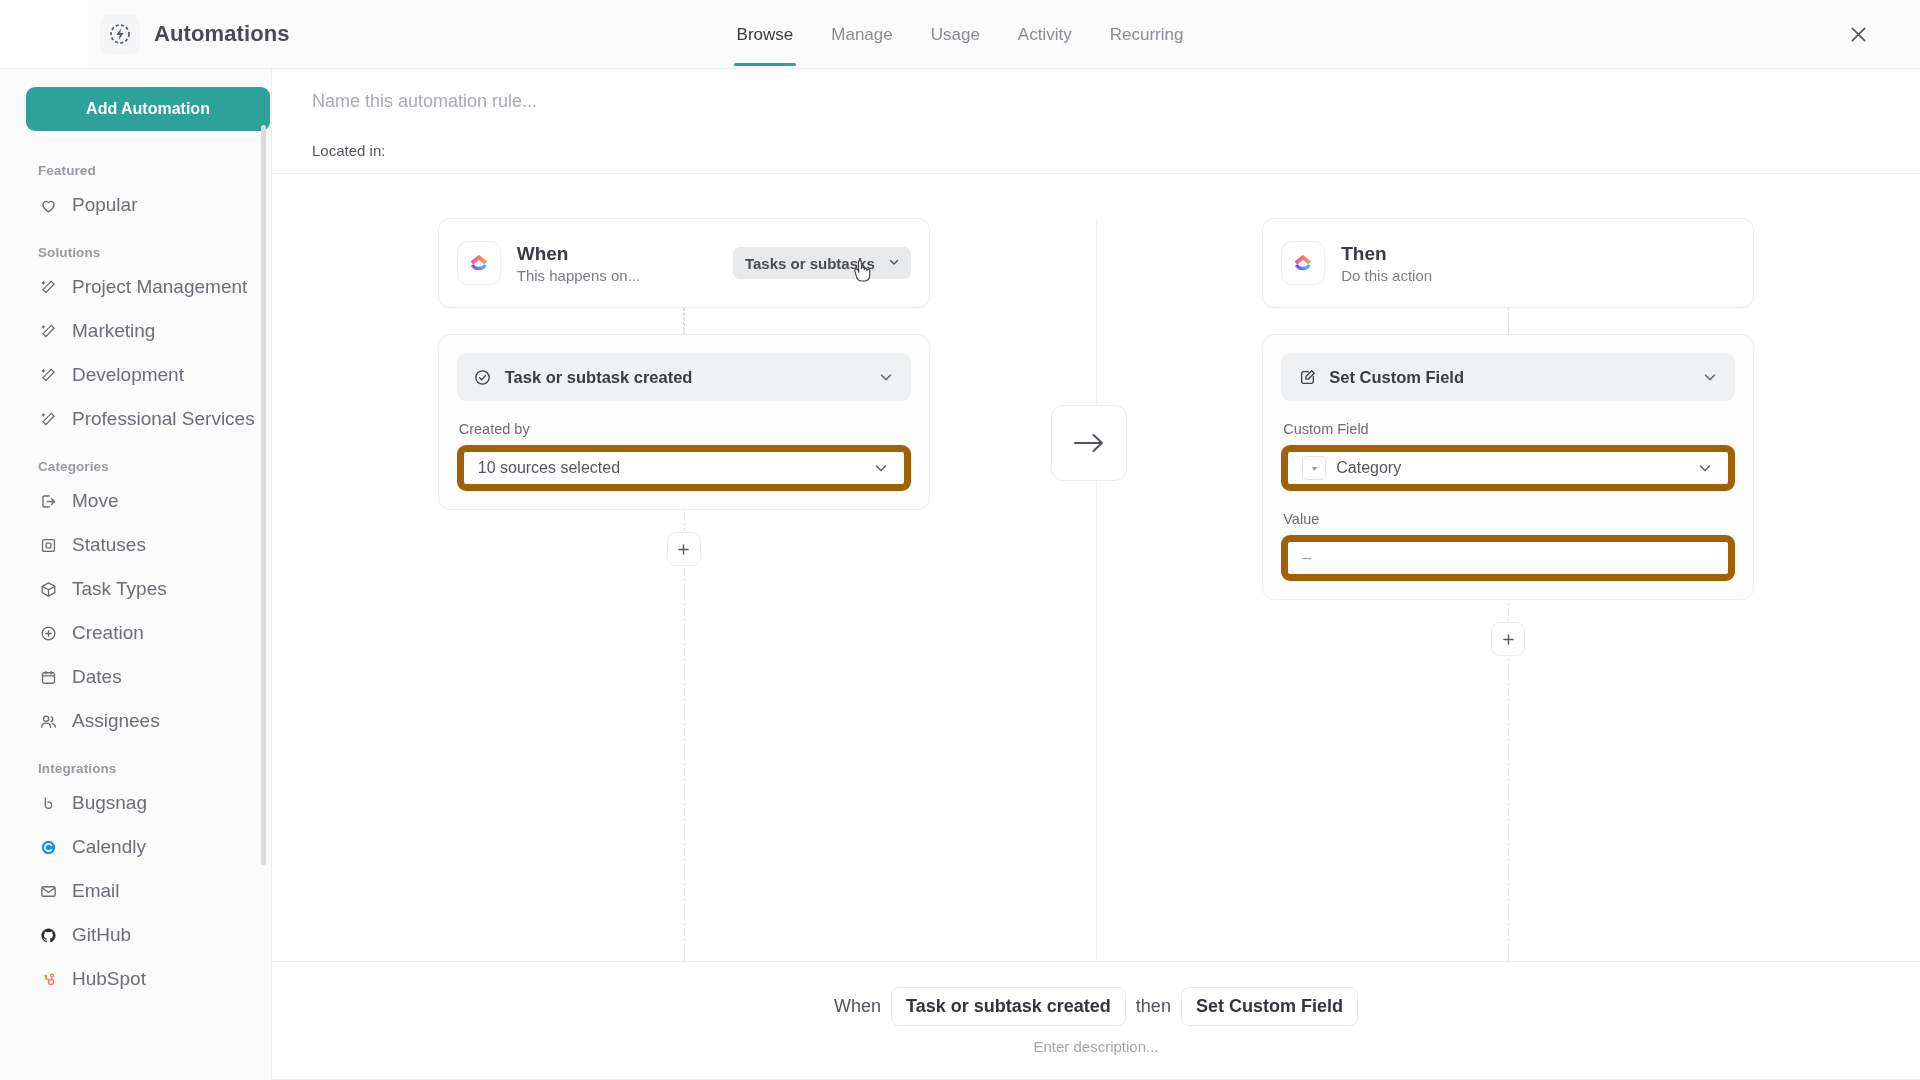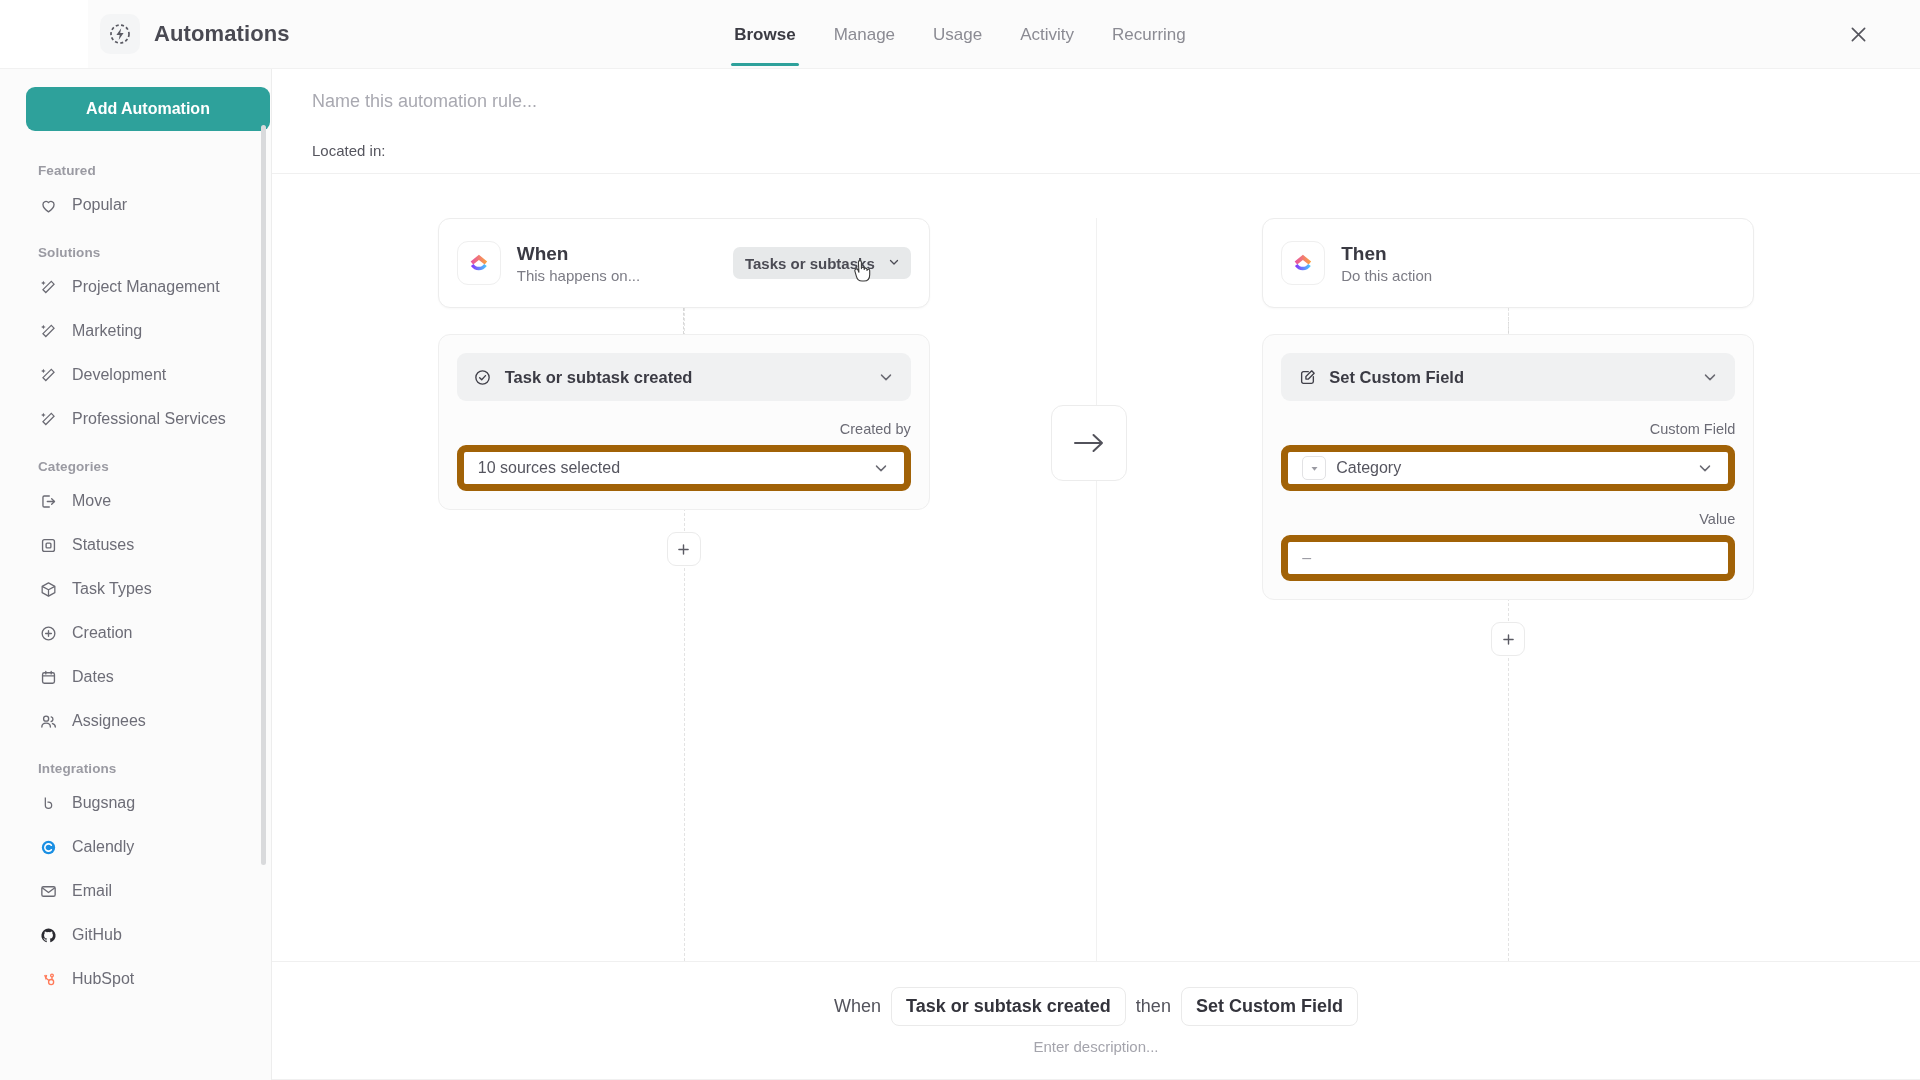--- a/index.html
+++ b/index.html
@@ -50,21 +50,21 @@
   }
   .tab {
     pointer-events: auto;
     position: relative;
     font-size: 17px;
     color: #8b8b93;
     padding: 22px 3px 21px;
     cursor: pointer;
     white-space: nowrap;
   }
-  .tab.active { color: #3b3b43; font-weight: bold; }
+  .tab.active { color: #3b3b43; font-weight: normal; }
   .tab.active::after {
     content: ""; position: absolute;
     left: 0; right: 0; bottom: 0; height: 3px;
     background: #2ea19b; border-radius: 2px;
   }
   .close-btn {
     position: absolute; right: 45px; top: 50%;
     transform: translateY(-50%);
     width: 34px; height: 34px;
     display: flex; align-items: center; justify-content: center;
@@ -108,21 +108,21 @@
     border-radius: 7px;
     cursor: pointer;
     margin-bottom: 8px;
   }
   .sb-ico {
     width: 20px; height: 20px;
     display: flex; align-items: center; justify-content: center;
     color: #6a6a73; flex: 0 0 20px;
   }
   .sb-label {
-    font-size: 16px; color: #6d6d77;
+    font-size: 19px; color: #6d6d77;
     white-space: nowrap;
   }
   .sb-scroll {
     position: absolute;
     right: 5px; top: 56px;
     width: 5px; height: 740px;
     background: #d9dadc; border-radius: 3px;
     cursor: pointer;
   }
 
@@ -240,21 +240,20 @@
     padding: 0 16px;
     gap: 12px;
     cursor: pointer;
   }
   .chip-ico { width: 20px; height: 20px; color: #41414a; display:flex; align-items:center; justify-content:center; flex:0 0 20px;}
   .chip-label { font-size: 16.5px; font-weight: bold; color: #3b3b44; }
   .chev { margin-left: auto; color: #6b6b74; display: flex; }
   .field-label {
     font-size: 14.5px; color: #6b6b75;
     margin: 20px 0 8px 2px;
-    text-align: right;
   }
   .field-box {
     height: 46px;
     background: #fff;
     border: 7px solid #a16207;
     border-radius: 9px;
     display: flex; align-items: center;
     padding: 0 14px;
     gap: 10px;
     cursor: pointer;

